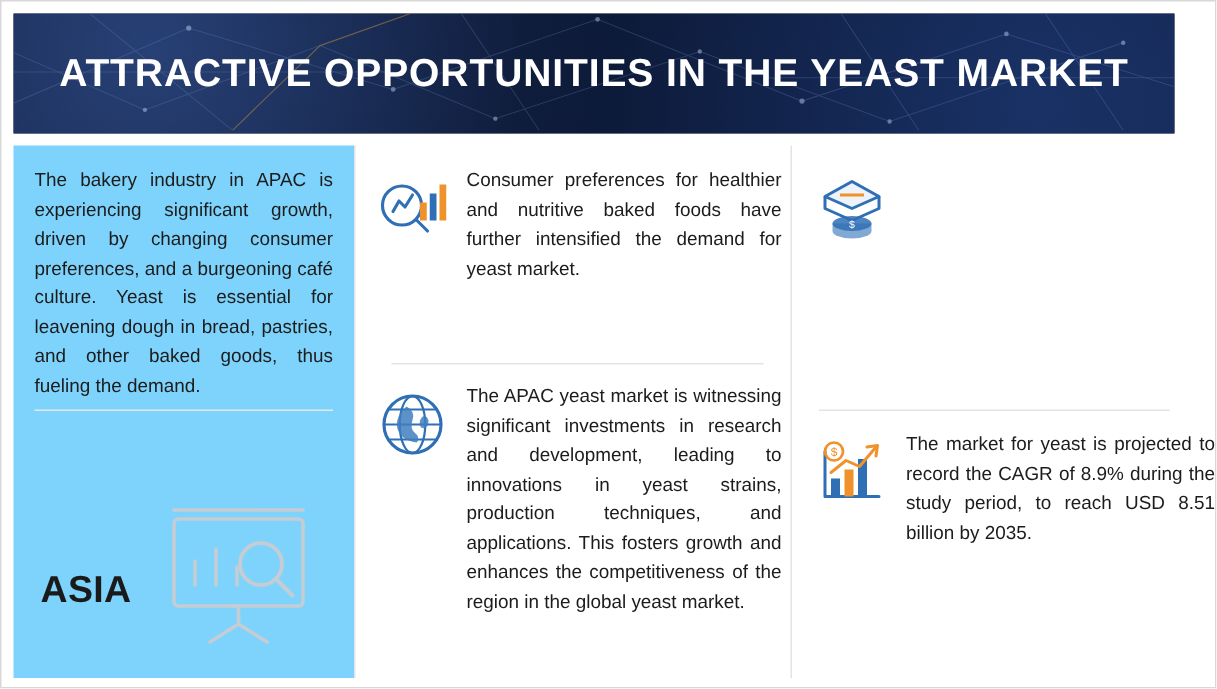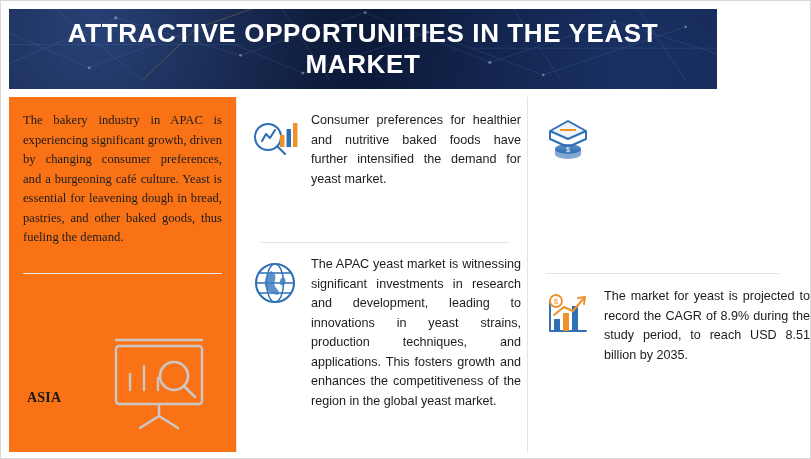--- a/index.html
+++ b/index.html
@@ -14,21 +14,21 @@
     height: 459px;
     background: #ffffff;
     border: 1px solid #d8d8d8;
     overflow: hidden;
   }
 
   
   .banner {
     position: absolute;
     left: 8px; top: 8px;
-    width: 708px; height: 80px;
+    width: 774px; height: 80px;
     background: #0b1733;
     overflow: hidden;
   }
   .banner-bg {
     position: absolute; inset: 0;
     background:
       radial-gradient(circle at 12% 30%, rgba(70,110,190,0.45) 0%, rgba(11,23,51,0) 45%),
       radial-gradient(circle at 88% 75%, rgba(40,80,160,0.40) 0%, rgba(11,23,51,0) 50%),
       linear-gradient(100deg, #101d3d 0%, #0a1530 45%, #111f42 100%);
   }
@@ -48,24 +48,23 @@
 
   
   .body-area {
     position: absolute;
     left: 8px; top: 96px;
     width: 795px; height: 355px;
     display: flex;
   }
   .col-left {
     width: 227px;
-    background: #f97316;
+    background: #7dd3fc;
     position: relative;
     padding: 14px 14px 0 14px;
-    font-family: Liberation Serif, serif;
   }
   .col-mid {
     width: 292px;
     background: #ffffff;
     border-left: 1px solid #e3e4e6;
     border-right: 1px solid #e3e4e6;
     position: relative;
   }
   .col-right {
     flex: 1;
@@ -76,21 +75,21 @@
   .intro-text {
     font-size: 12.6px;
     line-height: 1.55;
     color: #1c1c1c;
     text-align: justify;
   }
 
   .region-label {
     position: absolute;
     left: 18px; bottom: 46px;
-    font-size: 14px;
+    font-size: 25px;
     font-weight: bold;
     color: #1a1a1a;
     line-height: 1.05;
     letter-spacing: 0.2px;
   }
   .region-graphic {
     position: absolute;
     right: 18px; bottom: 16px;
     width: 118px; height: 104px;
     opacity: 0.95;

